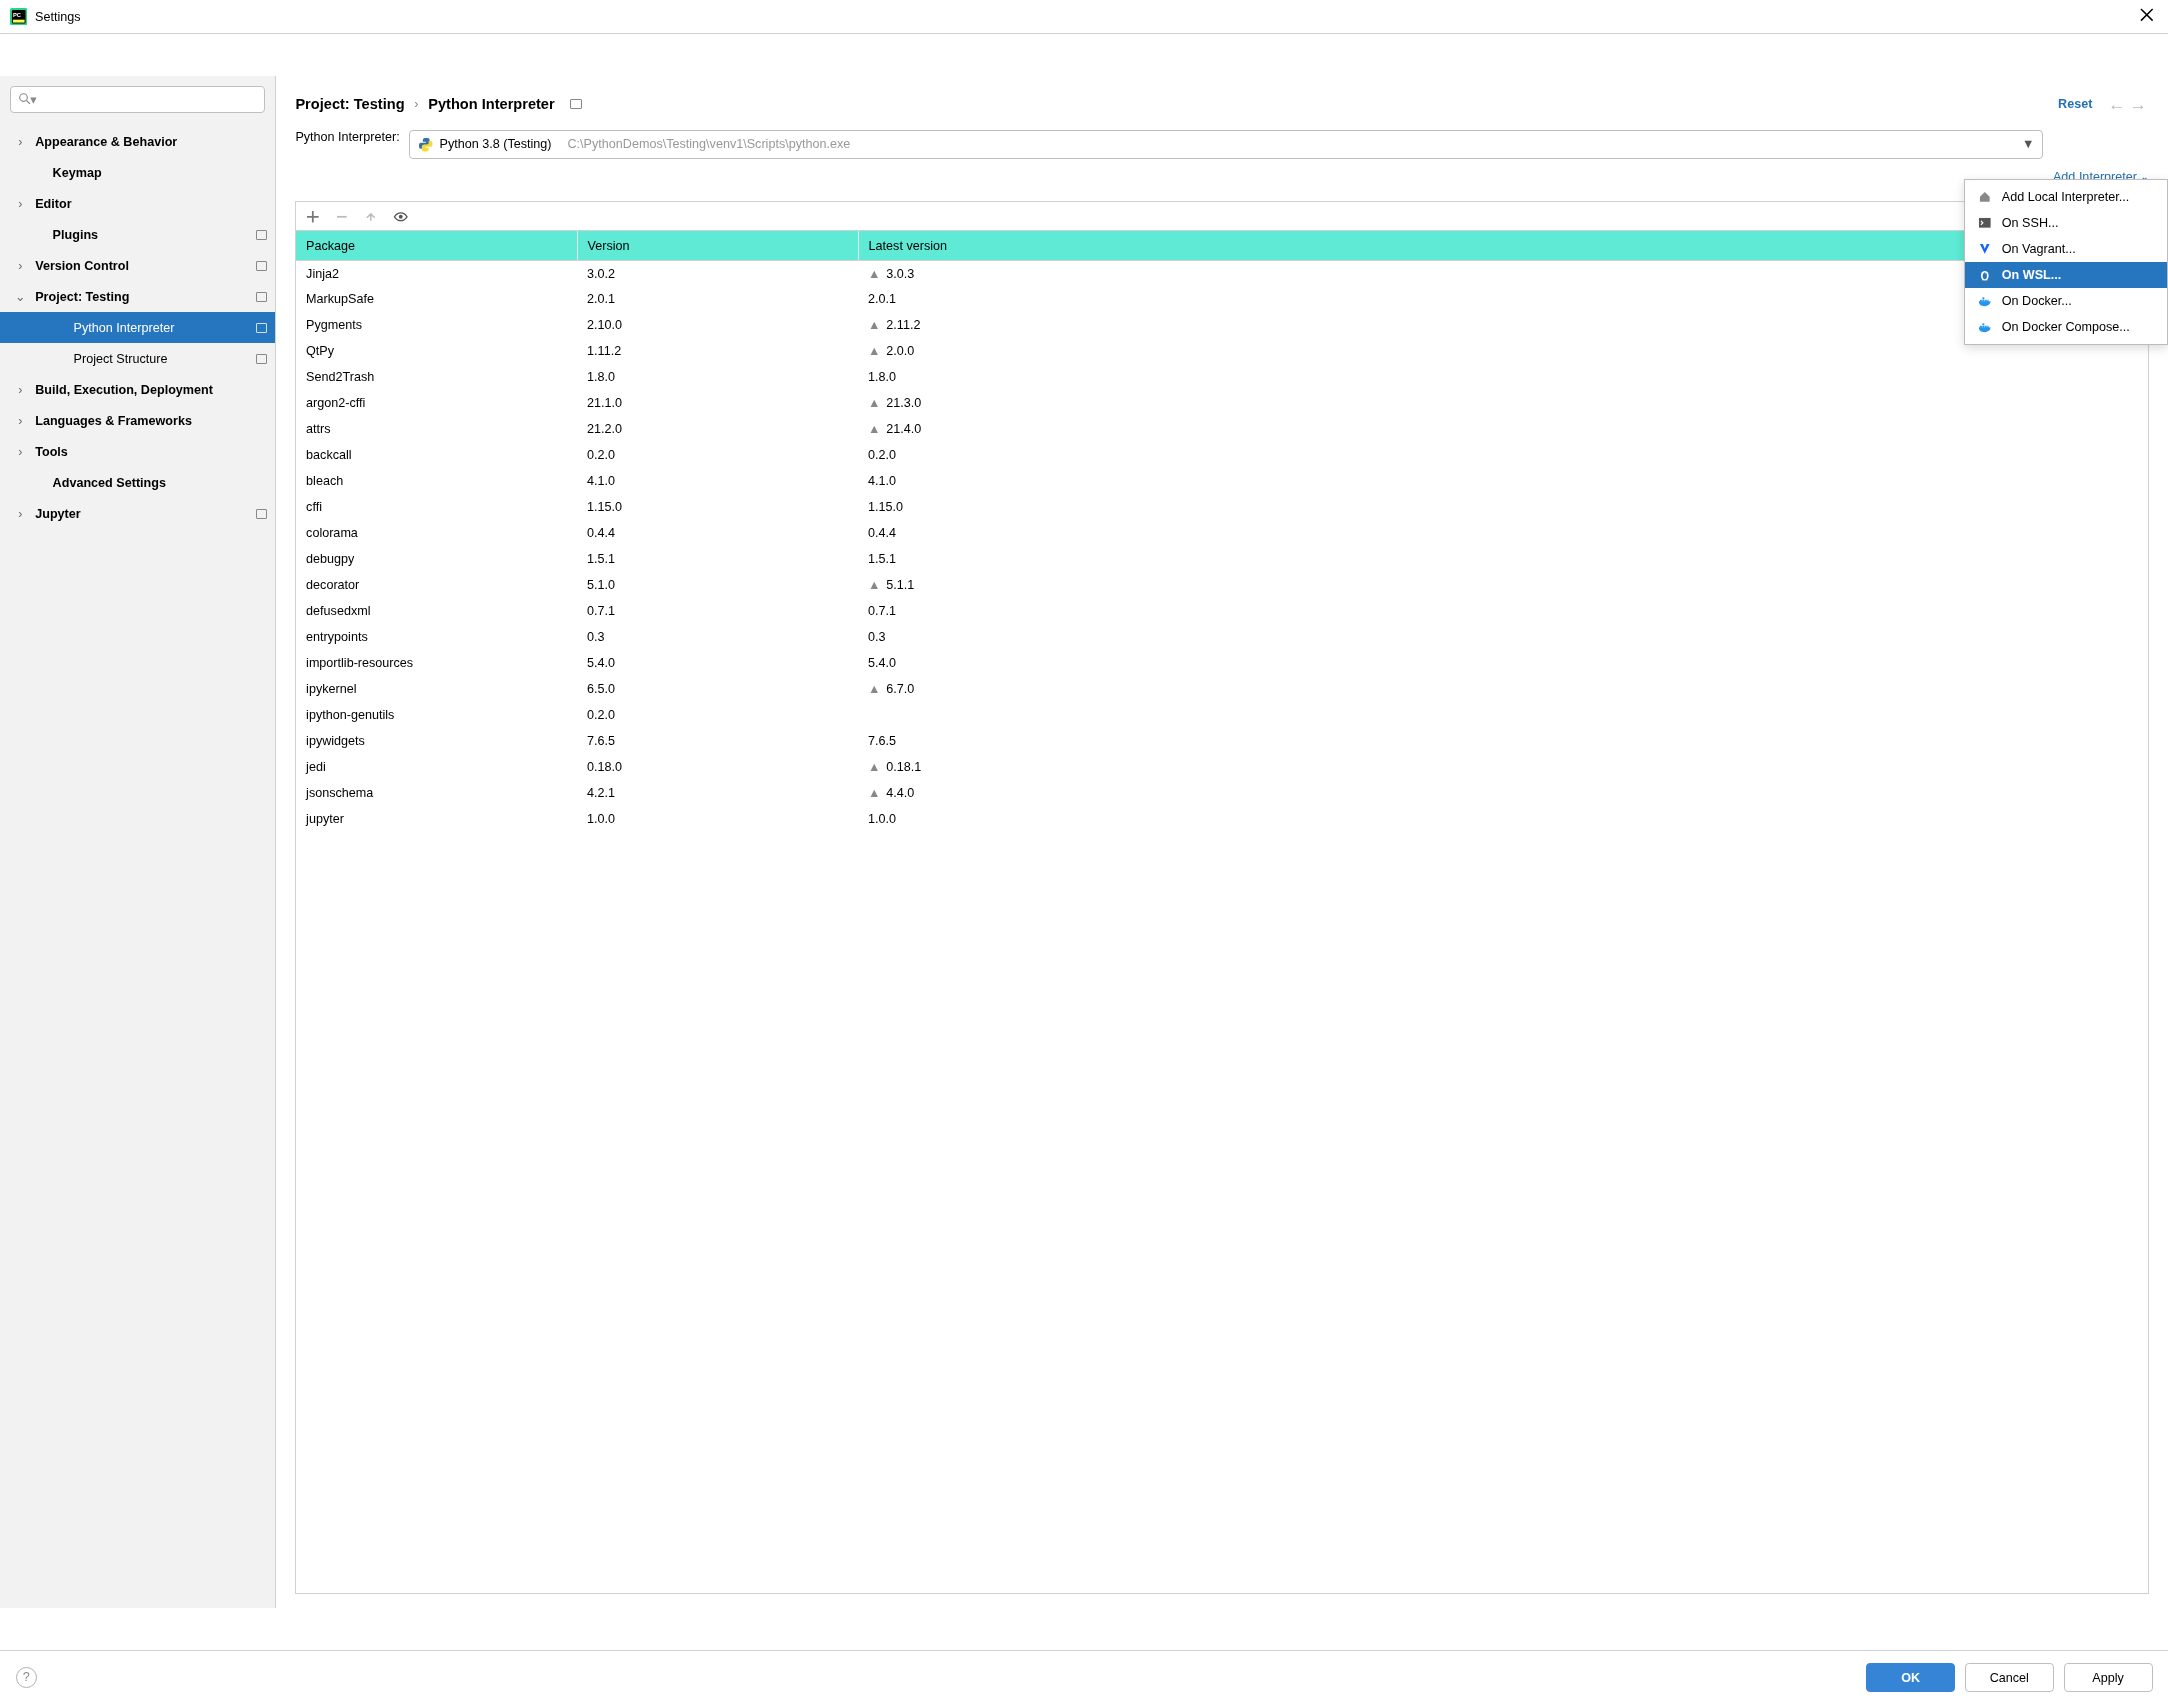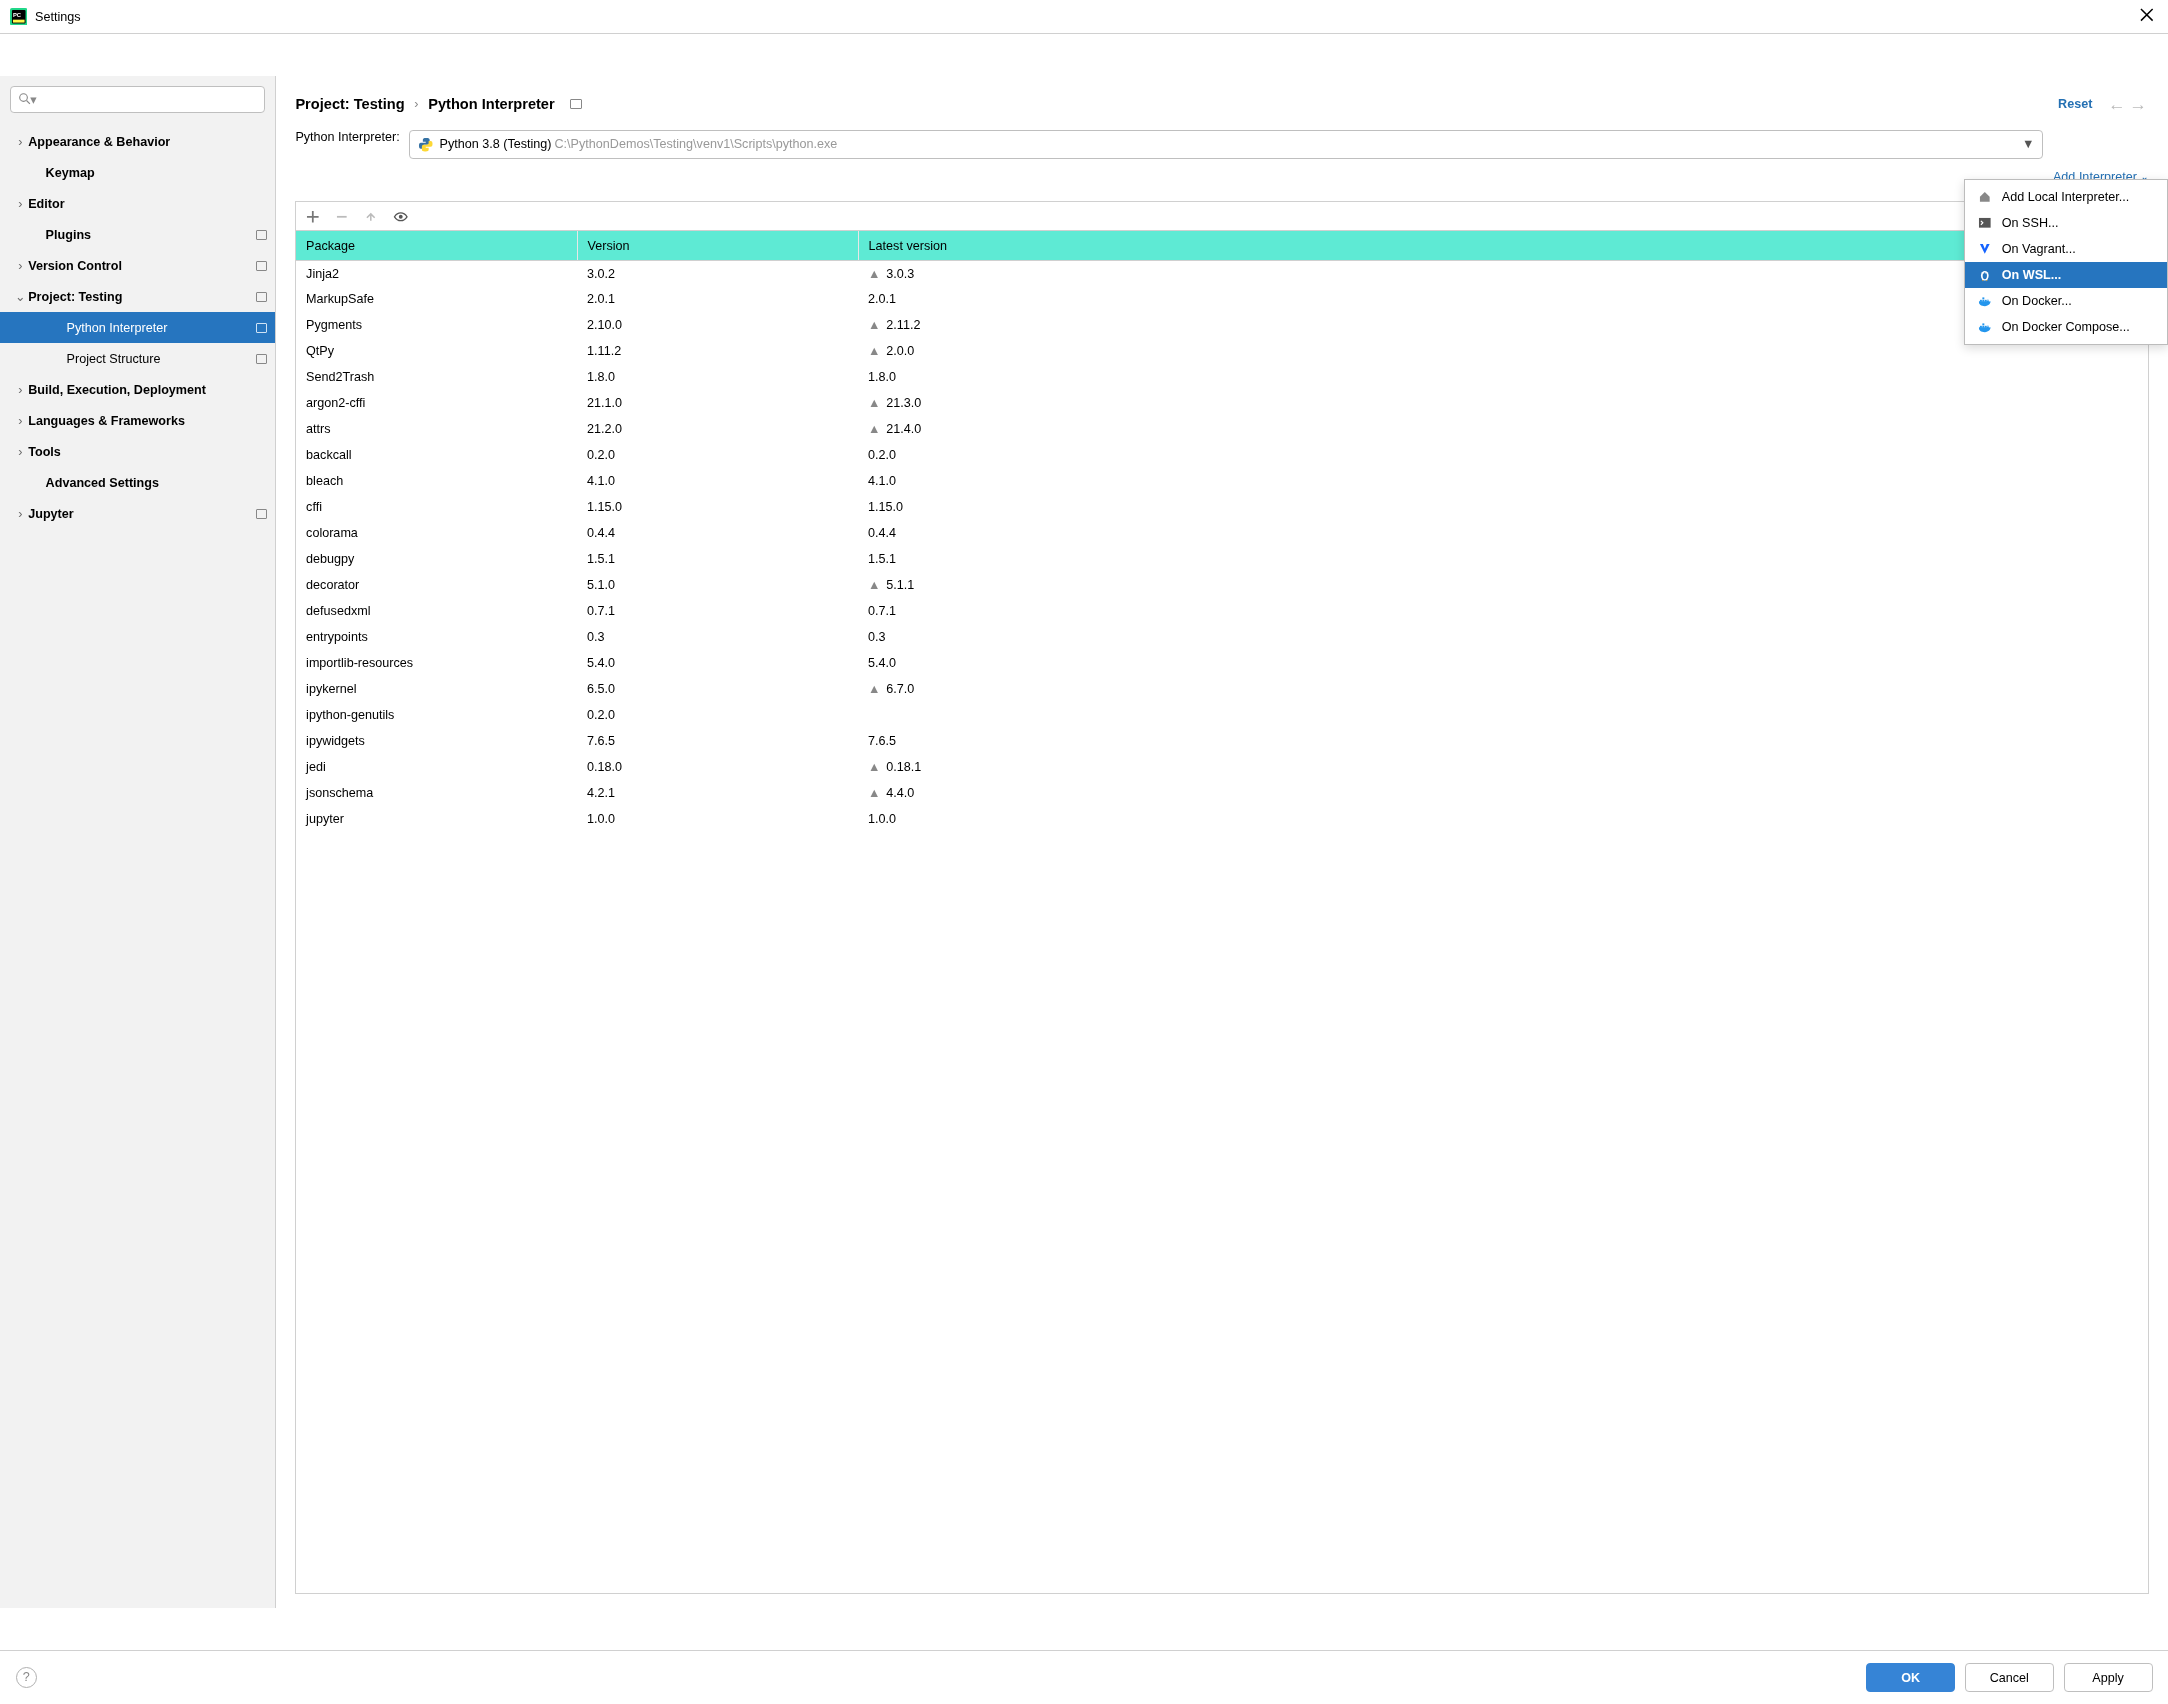--- a/index.html
+++ b/index.html
@@ -19,42 +19,42 @@
   .search-wrap { padding: 9.7px; }
   .search { width: 100%; height: 27px; border: 1px solid #bfbfbf; border-radius: 3.9px; background: #fff; display: flex; align-items: center; padding: 0 7.8px; }
   .search svg { width: 13.6px; height: 13.6px; fill: #888; }
   .search input { flex: 1; border: none; outline: none; font-size: 12.6px; background: transparent; }
 
   .tree { flex: 1; overflow: auto; padding-top: 3.9px; }
   .tree-item { display: flex; align-items: center; height: 31px; padding: 0 7.8px 0 13.6px; cursor: pointer; white-space: nowrap; }
   .tree-item.selected { background: #2675BF; color: #fff; }
   .tree-item .chev { width: 13.6px; display: inline-flex; justify-content: center; color: #6b6b6b; }
   .tree-item.selected .chev { color: #fff; }
-  .tree-item .label { flex: 1; margin-left: 1px; }
+  .tree-item .label { flex: 1; margin-left: 8px; }
   .tree-item .badge { width: 11.6px; height: 9.7px; border: 1px solid #888; border-radius: 1px; margin-left: 3.9px; }
   .tree-item.selected .badge { border-color: #cfe3f5; }
   .bold { font-weight: 600; }
   .ind1 { padding-left: 31px; }
   .ind2 { padding-left: 52px; }
 
   
   .main { flex: 1; display: flex; flex-direction: column; position: relative; min-width: 0; }
   .crumb-row { display: flex; align-items: center; padding: 17.5px 19.4px 5.8px 19.4px; }
   .crumb-row .crumb { font-weight: 700; font-size: 14.6px; margin-right: 9.7px; }
   .crumb-row .sep { color: #888; margin-right: 9.7px; }
   .crumb-row .reset { margin-left: auto; color: #2470b3; font-weight: 600; cursor: pointer; margin-right: 13.6px; }
   .crumb-row .nav-arrow { color: #bbb; width: 21.3px; text-align: center; cursor: pointer; font-size: 17.5px; }
   .badge-sm { display:inline-block; width: 11.6px; height: 9.7px; border:1px solid #888; border-radius:1px; margin-left:5.8px; vertical-align:middle; }
 
   .interp-row { display: flex; align-items: flex-start; padding: 9.7px 19.4px 17.5px 19.4px; gap: 9.7px; }
   .interp-row .lbl { white-space: nowrap; }
   .interp-select { flex: 1; height: 29px; border: 1px solid #bfbfbf; border-radius: 3.9px; display: flex; align-items: center; padding: 0 7.8px; background: #fff; min-width:0; }
   .interp-select .py-icon { width: 15.5px; height: 15.5px; margin-right: 5.8px; }
   .interp-select .sel-text { white-space: nowrap; overflow: hidden; text-overflow: ellipsis; }
-  .interp-select .sel-path { color: #999; margin-left: 3px; }
+  .interp-select .sel-path { color: #999; margin-left: 16px; }
   .interp-select .dd { margin-left: auto; color: #555; }
   .add-interp { color: #2470b3; white-space: nowrap; cursor: pointer; display: flex; align-items: center; margin-top: 40px; }
 
   .pkg-toolbar { display: flex; align-items: center; height: 29px; border: 1px solid #d0d0d0; border-bottom: none; margin: 0 19.4px; gap: 15.5px; padding: 0 9.7px; }
   .pkg-toolbar .tb-btn { color: #777; cursor: pointer; display:inline-flex; align-items:center; justify-content:center; }
 
   .table-wrap { flex: 1; margin: 0 19.4px 13.6px 19.4px; border: 1px solid #d0d0d0; display: flex; min-height: 0; }
   .table-scroll { flex: 1; overflow: auto; }
   .pkg-table { width: 100%; border-collapse: collapse; }
   .pkg-table thead th { text-align: left; font-weight: 400; height: 29px; padding: 0 9.7px; background: #5eead4; border-bottom: 1px solid #d0d0d0; border-right: 1px solid #e7e7e7; position: sticky; top:0; }

